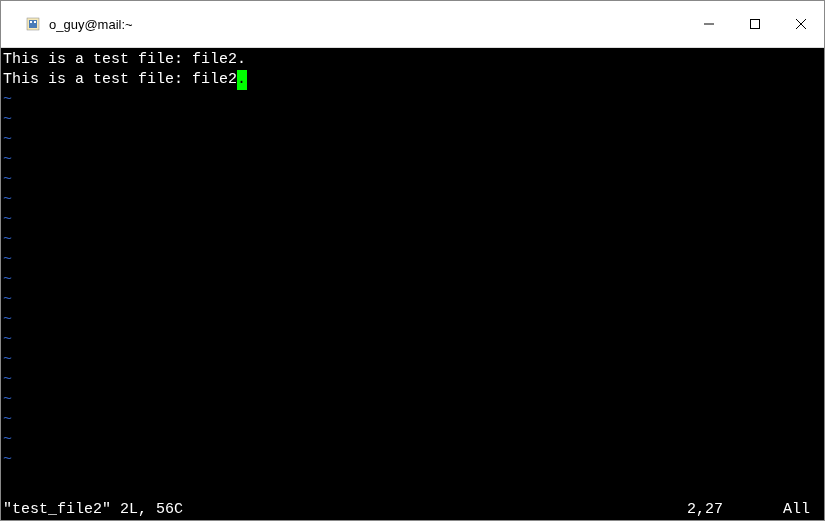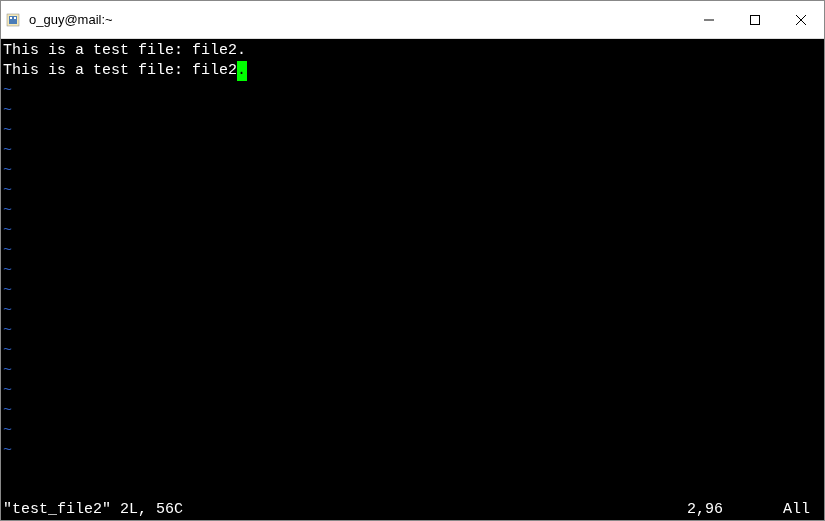--- a/index.html
+++ b/index.html
@@ -16,25 +16,25 @@
     }
     .window {
       width: 100%;
       height: 100%;
       background: white;
       border: 1px solid #888;
       display: flex;
       flex-direction: column;
     }
     .titlebar {
-      height: 38px;
+      height: 47px;
       background: #fff;
       display: flex;
       align-items: center;
-      padding-left: 4px;
+      padding-left: 24px;
       border-bottom: 1px solid #ddd;
     }
     .titlebar-icon {
       width: 16px;
       height: 16px;
       margin-right: 8px;
       display: flex;
       align-items: center;
       justify-content: center;
     }
@@ -161,17 +161,17 @@
     <div class="tilde-line">~</div>
     <div class="tilde-line">~</div>
     <div class="tilde-line">~</div>
     <div class="tilde-line">~</div>
     <div class="tilde-line">~</div>
     <div class="tilde-line">~</div>
     <div class="tilde-line">~</div>
     <div class="status-line">
       <span class="status-filename">"test_file2" 2L, 56C</span>
       <span class="status-spacer"></span>
-      <span class="status-pos">2,96</span>
+      <span class="status-pos">2,27</span>
       <span class="status-view">All</span>
     </div>
   </div>
 </div>
 
 </body></html>

